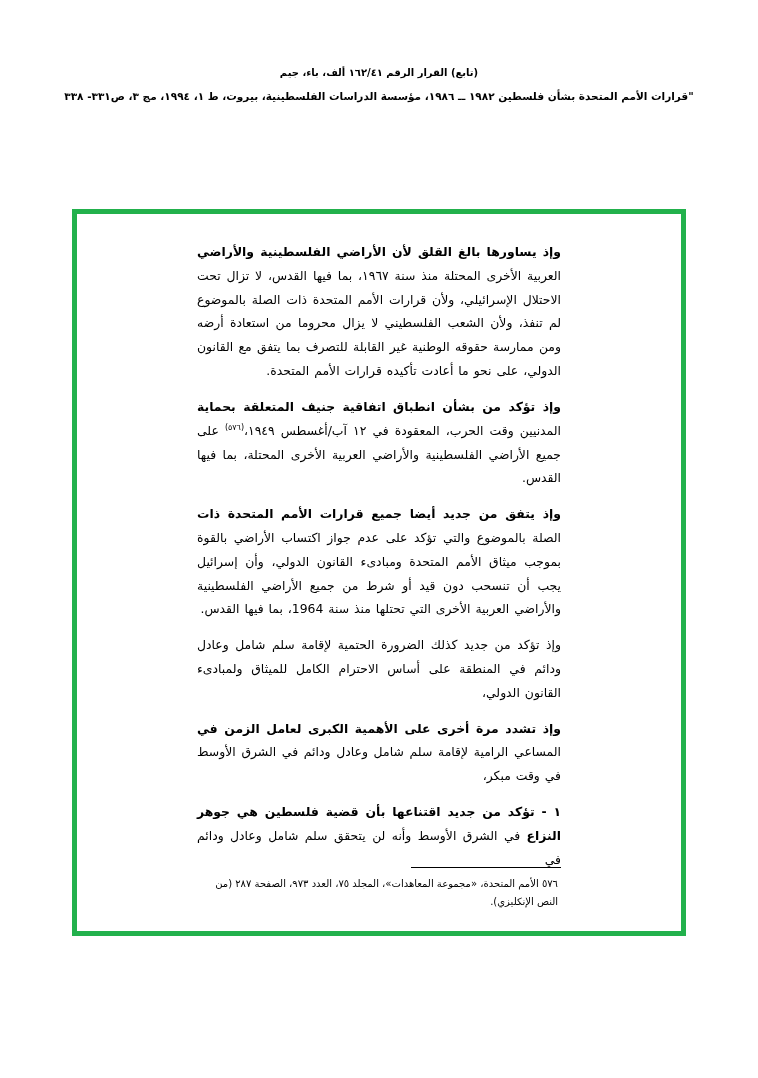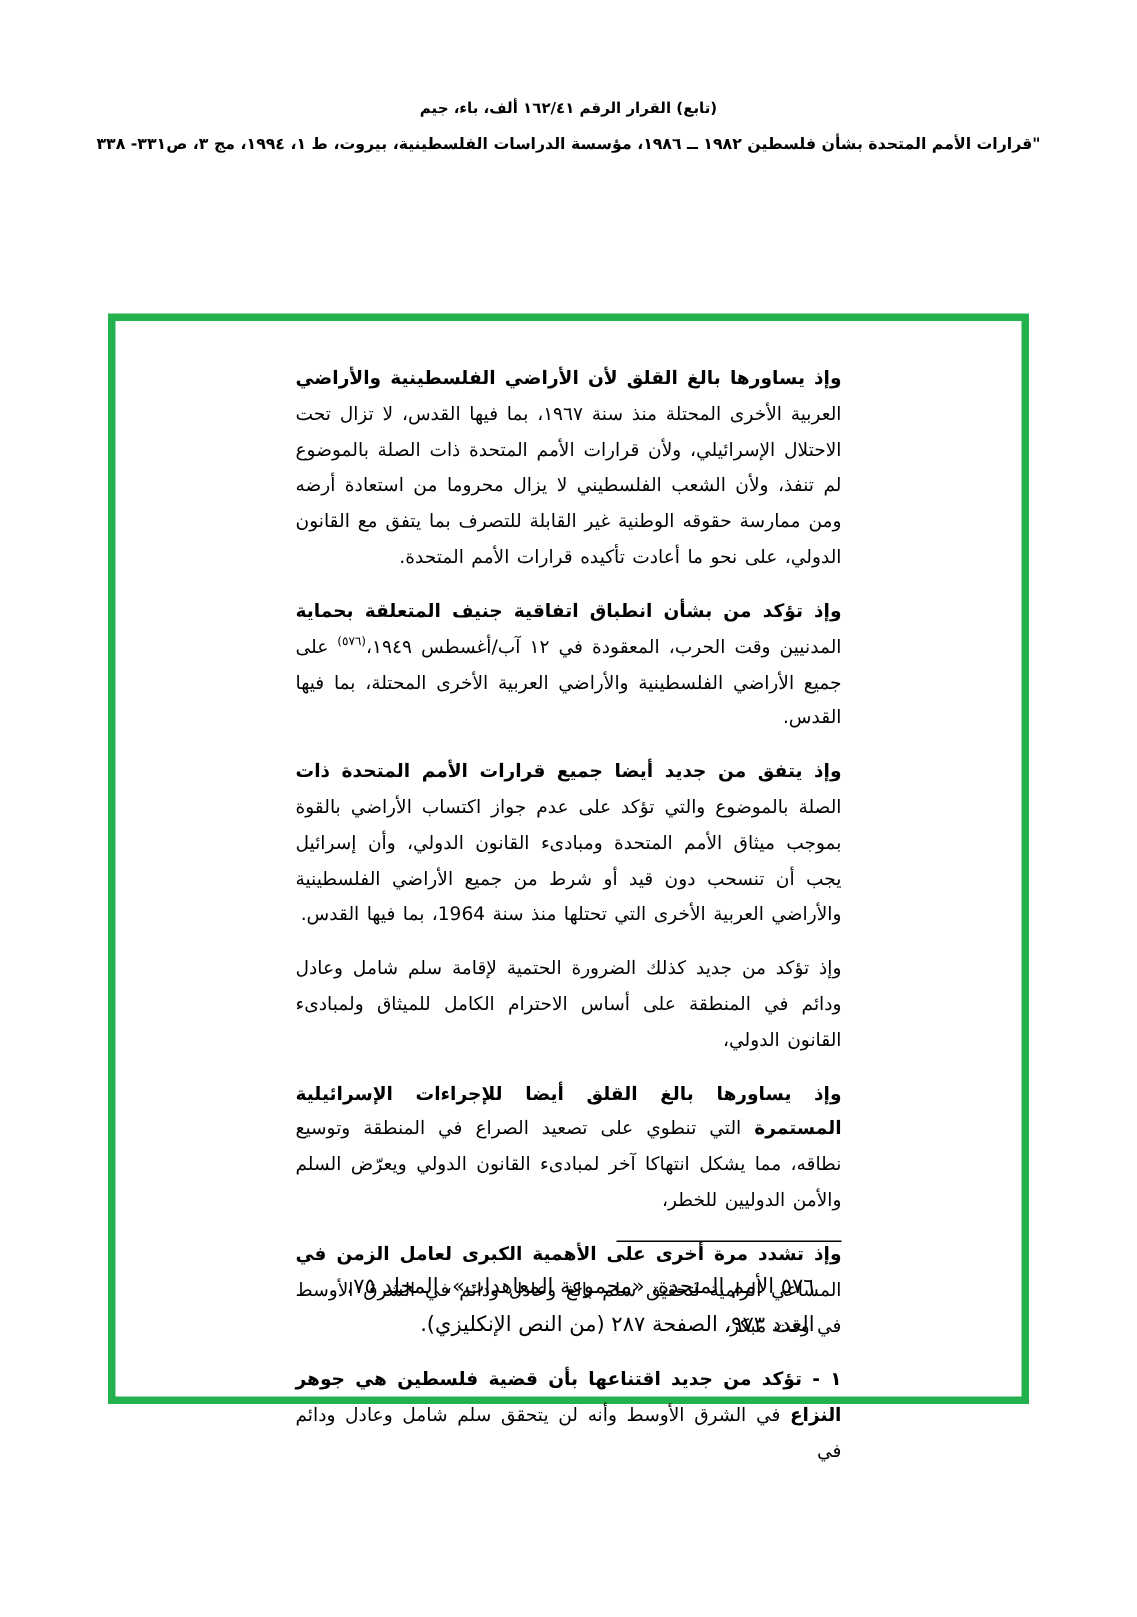--- a/index.html
+++ b/index.html
@@ -84,23 +84,23 @@
   }
   .footnote-rule {
     border: 0;
     border-top: 1px solid #000;
     width: 150px;
     margin: 0 0 7px auto;
   }
   .footnote {
     direction: rtl;
     text-align: right;
-    font-size: 14px;
+    font-size: 10px;
     line-height: 1.75;
-    margin: 18px;
+    margin: 3px;
   }
 </style>
 </head>
 <body>
 
 <div class="page">
 
   <div class="doc-header">
     <div class="doc-title">(تابع) القرار الرقم ١٦٢/٤١ ألف، باء، جيم</div>
     <div class="doc-source">"قرارات الأمم المتحدة بشأن فلسطين ١٩٨٢ ــ ١٩٨٦، مؤسسة الدراسات الفلسطينية، بيروت، ط ١، ١٩٩٤، مج ٣، ص٣٣١- ٣٣٨</div>
@@ -110,23 +110,22 @@
     <div class="frame-inner">
 
       <p class="para"><span class="lead">وإذ يساورها بالغ القلق لأن الأراضي الفلسطينية والأراضي</span><span> العربية الأخرى المحتلة منذ سنة ١٩٦٧، بما فيها القدس، لا تزال تحت الاحتلال الإسرائيلي، ولأن قرارات الأمم المتحدة ذات الصلة بالموضوع لم تنفذ، ولأن الشعب الفلسطيني لا يزال محروما من استعادة أرضه ومن ممارسة حقوقه الوطنية غير القابلة للتصرف بما يتفق مع القانون الدولي، على نحو ما أعادت تأكيده قرارات الأمم المتحدة.</span></p>
 
       <p class="para"><span class="lead">وإذ تؤكد من بشأن انطباق اتفاقية جنيف المتعلقة بحماية</span><span> المدنيين وقت الحرب، المعقودة في ١٢ آب/أغسطس ١٩٤٩،</span><sup class="fn">(٥٧٦)</sup><span> على جميع الأراضي الفلسطينية والأراضي العربية الأخرى المحتلة، بما فيها القدس.</span></p>
 
       <p class="para"><span class="lead">وإذ يتفق من جديد أيضا جميع قرارات الأمم المتحدة ذات</span><span> الصلة بالموضوع والتي تؤكد على عدم جواز اكتساب الأراضي بالقوة بموجب ميثاق الأمم المتحدة ومبادىء القانون الدولي، وأن إسرائيل يجب أن تنسحب دون قيد أو شرط من جميع الأراضي الفلسطينية والأراضي العربية الأخرى التي تحتلها منذ سنة 1964، بما فيها القدس.</span></p>
 
       <p class="para"><span class="lead"></span><span>وإذ تؤكد من جديد كذلك الضرورة الحتمية لإقامة سلم شامل وعادل ودائم في المنطقة على أساس الاحترام الكامل للميثاق ولمبادىء القانون الدولي،</span></p>
 
-      <p class="para"><span class="lead">وإذ يساورها بالغ القلق أيضا للإجراءات الإسرائيلية المستمرة</span><span> التي تنطوي على تصعيد الصراع في المنطقة وتوسيع نطاقه، مما يشكل انتهاكا آخر لمبادىء القانون الدولي ويعرّض السلم والأمن الدوليين للخطر،</span></p>
 
-      <p class="para"><span class="lead">وإذ تشدد مرة أخرى على الأهمية الكبرى لعامل الزمن في</span><span> المساعي الرامية لتحقيق سلم بالغ وعادل ودائم في الشرق الأوسط في وقت مبكر،</span></p>
+      <p class="para"><span class="lead">وإذ تشدد مرة أخرى على الأهمية الكبرى لعامل الزمن في</span><span> المساعي الرامية لإقامة سلم شامل وعادل ودائم في الشرق الأوسط في وقت مبكر،</span></p>
 
       <p class="para"><span class="lead">١ - تؤكد من جديد اقتناعها بأن قضية فلسطين هي جوهر النزاع</span><span> في الشرق الأوسط وأنه لن يتحقق سلم شامل وعادل ودائم في</span></p>
 
       <div class="footnote-wrap">
         <hr class="footnote-rule">
         <p class="footnote">٥٧٦ الأمم المتحدة، «مجموعة المعاهدات»، المجلد ٧٥، العدد ٩٧٣، الصفحة ٢٨٧ (من النص الإنكليزي).</p>
       </div>
 
     </div>
   </div>

